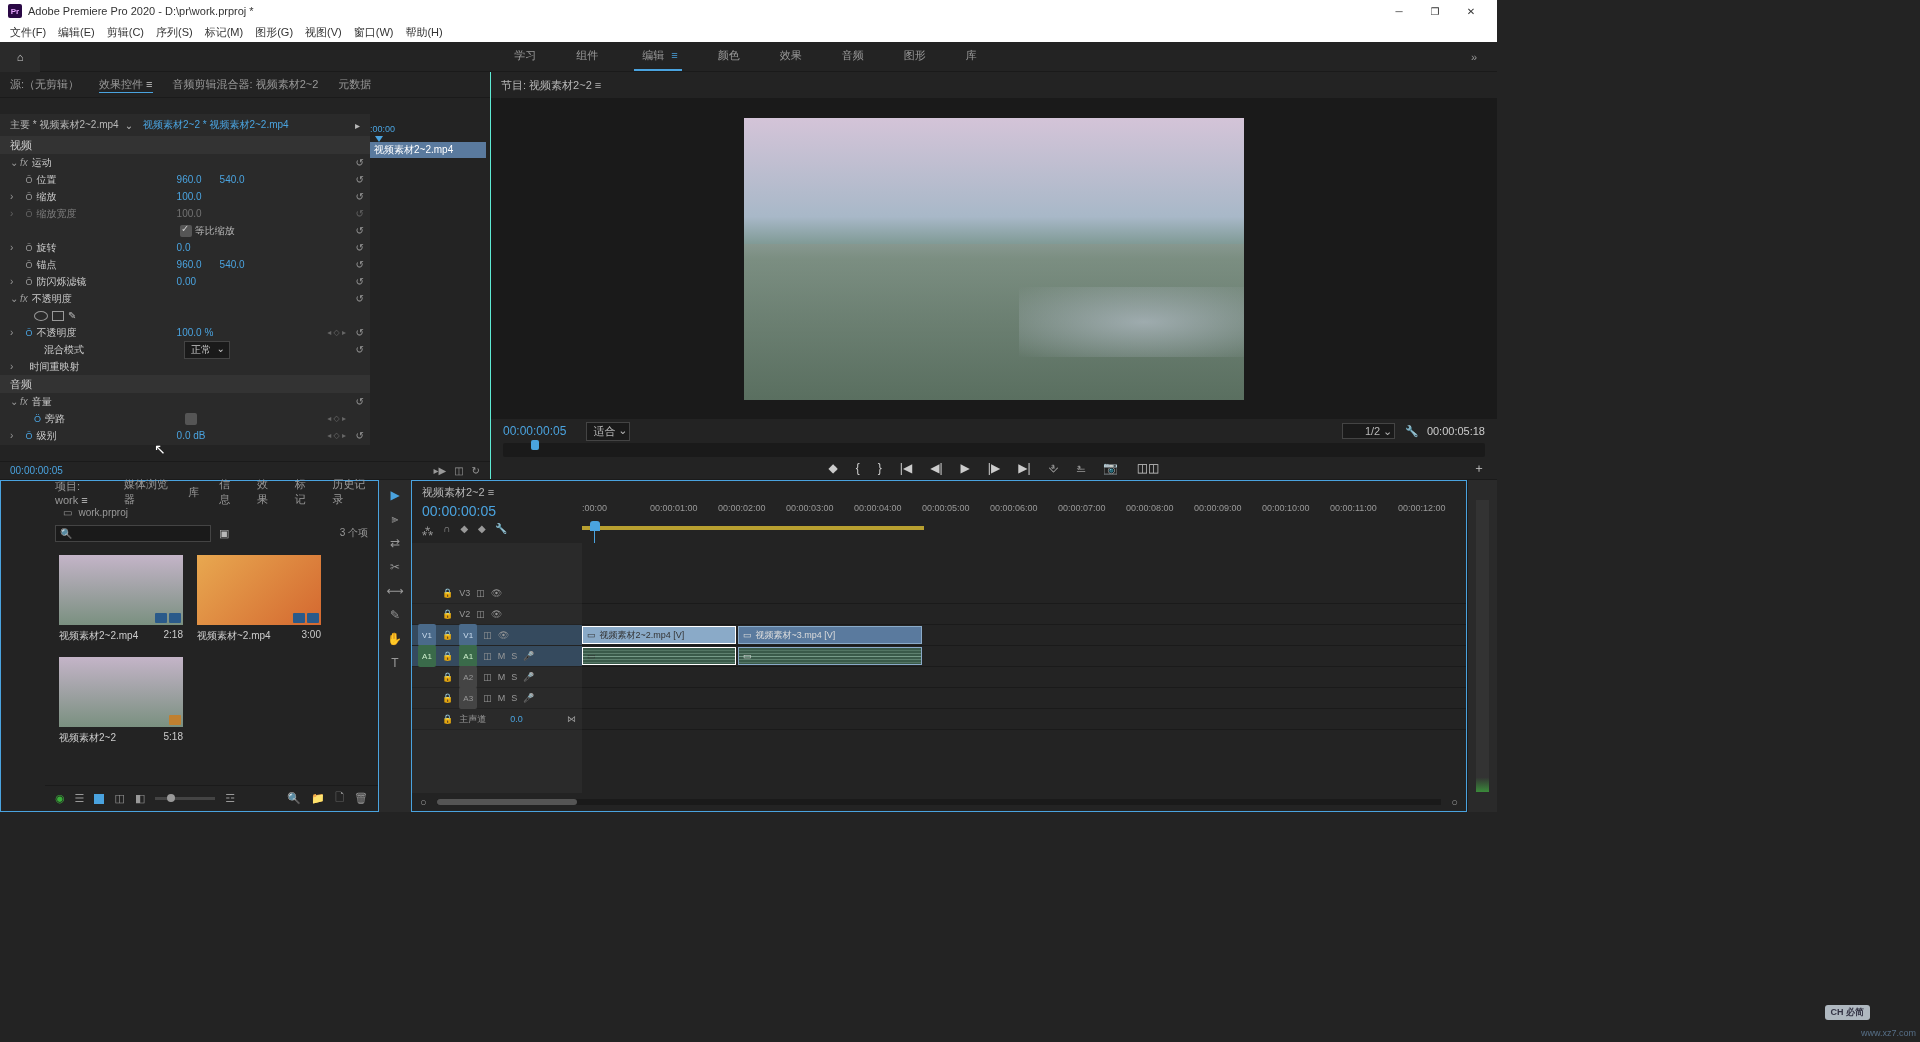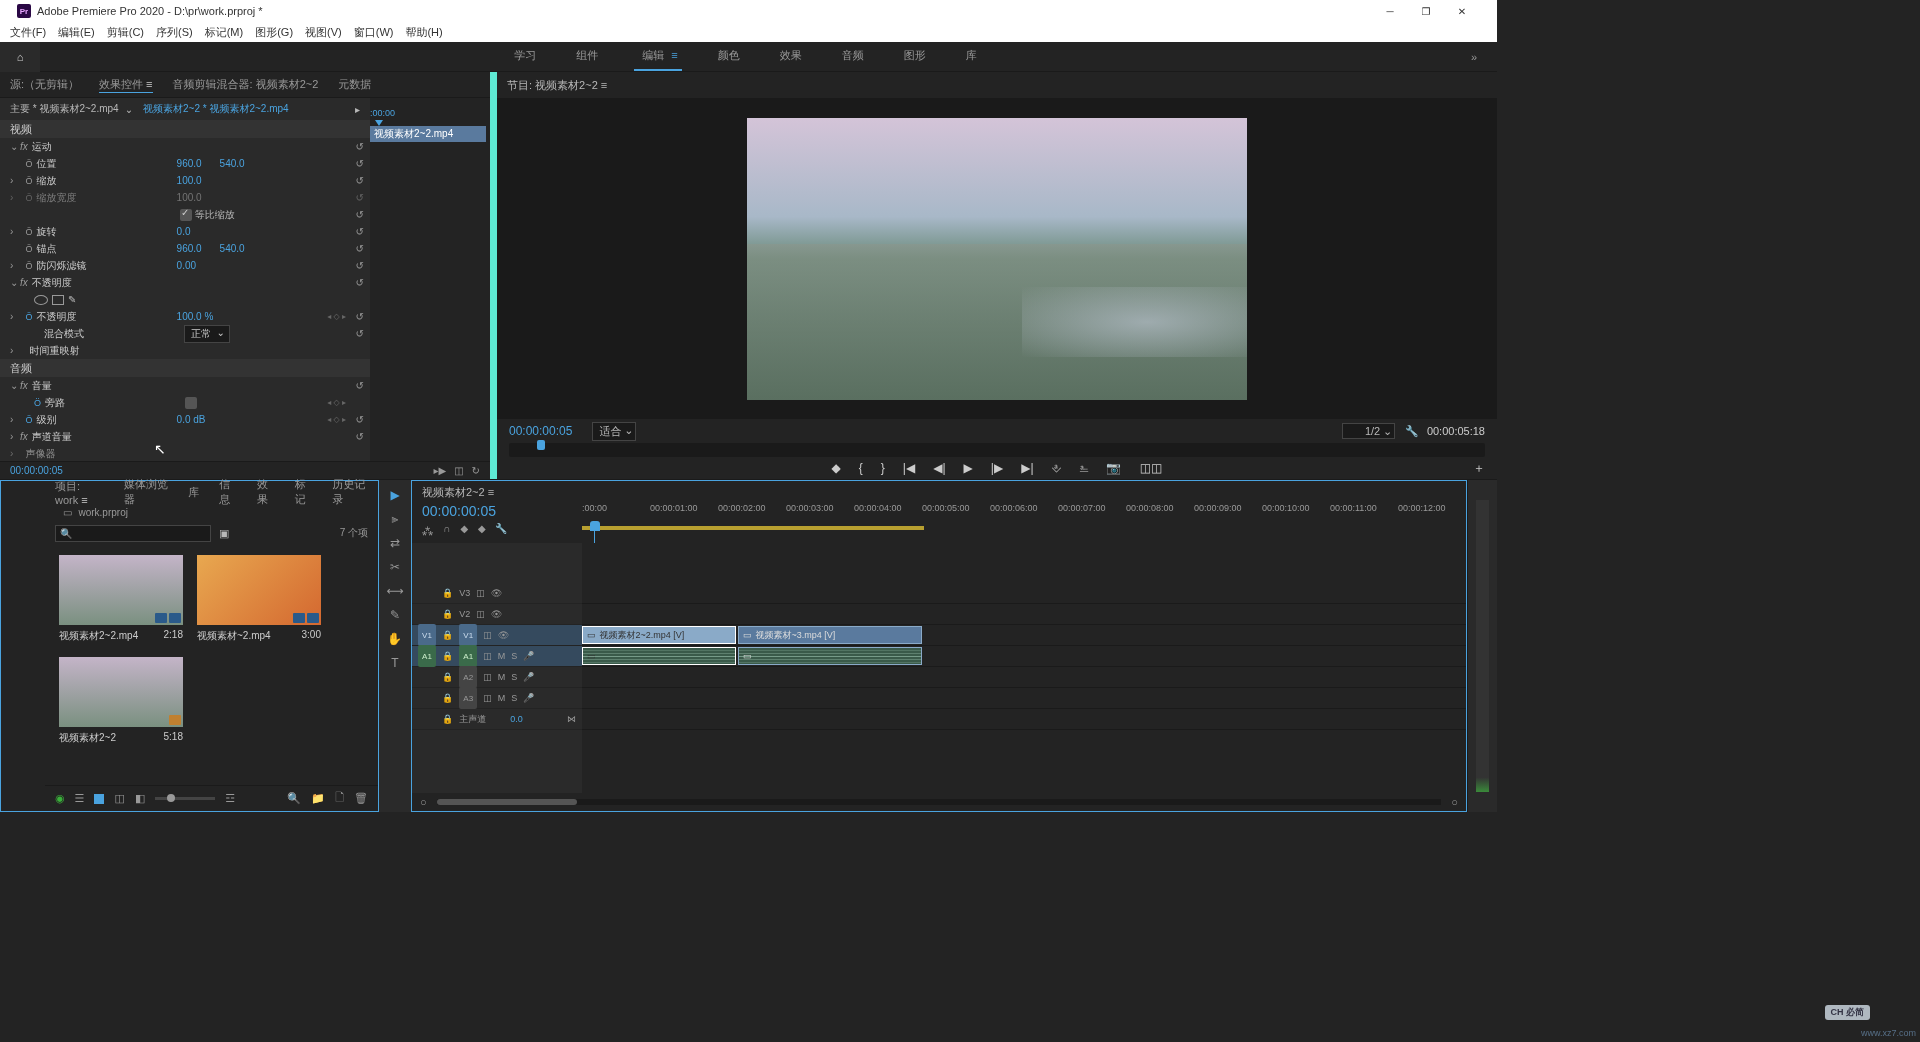--- a/index.html
+++ b/index.html
@@ -1,39 +1,39 @@
 <!DOCTYPE html>
 <html><head>
 <meta charset="utf-8">
 <style>
 * { margin: 0; padding: 0; box-sizing: border-box; font-family: "Microsoft YaHei", sans-serif; }
 body { background: #232323; color: #b8b8b8; font-size: 11px; overflow: hidden; width: 1497px; height: 812px; }
 
 
-.titlebar { background: #fff; height: 22px; display: flex; align-items: center; padding: 0 17px; color: #333; }
+.titlebar { background: #fff; height: 22px; display: flex; align-items: center; padding: 0 8px; color: #333; }
 .titlebar .pr-icon { width: 14px; height: 14px; background: #2a0845; border-radius: 2px; display: inline-flex; align-items: center; justify-content: center; color: #e8a5ff; font-size: 8px; font-weight: bold; margin-right: 6px; }
 .titlebar .title { flex: 1; font-size: 11px; }
 .titlebar .winbtn { width: 36px; height: 22px; display: flex; align-items: center; justify-content: center; cursor: pointer; font-size: 10px; }
 
 
 .menubar { background: #fff; height: 20px; display: flex; align-items: center; padding: 0 4px; color: #333; font-size: 11px; }
 .menubar span { padding: 0 6px; cursor: pointer; }
 
 
 .workspace-row { background: #232323; height: 30px; display: flex; align-items: center; border-bottom: 1px solid #1a1a1a; }
 .home-btn { width: 40px; height: 30px; background: #2a2a2a; display: flex; align-items: center; justify-content: center; color: #ccc; cursor: pointer; }
 .workspace-tabs { flex: 1; display: flex; justify-content: center; gap: 32px; }
 .workspace-tabs span { padding: 6px 4px; cursor: pointer; color: #999; }
 .workspace-tabs span.active { color: #4aa3df; border-bottom: 2px solid #4aa3df; }
 .workspace-more { padding: 0 20px; color: #999; cursor: pointer; }
 
 
 .main { display: flex; height: 407px; }
-.left-panels { width: 490px; display: flex; flex-direction: column; }
-.right-panels { flex: 1; display: flex; flex-direction: column; border-left: 7px solid #5eead4; }
+.left-panels { width: 490px; display: flex; flex-direction: column; gap: 16px; }
+.right-panels { flex: 1; display: flex; flex-direction: column; border-left: 1px solid #5eead4; }
 
 
 .panel-tabs { height: 26px; display: flex; align-items: center; background: #232323; padding: 0 10px; gap: 20px; border-bottom: 1px solid #1a1a1a; }
 .panel-tabs span { cursor: pointer; color: #999; font-size: 11px; }
 .panel-tabs span.active { color: #ccc; border-bottom: 1px solid #4aa3df; }
 
 
 .effect-controls { flex: 1; display: flex; background: #232323; overflow: hidden; position: relative; }
 .effect-left { width: 370px; background: #2a2a2a; overflow-y: auto; }
 .effect-right { flex: 1; background: #232323; position: relative; }
@@ -345,21 +345,21 @@
       <span>标记</span>
       <span>历史记录</span>
     </div>
     <div class="project-sub">
         <span>▭</span>
         <span>work.prproj</span>
       </div>
     <div class="project-search">
       <input type="text" placeholder="🔍" style="">
       <span>▣</span>
-      <span class="count">7 个项</span>
+      <span class="count">3 个项</span>
     </div>
     <div class="project-grid">
       <div class="project-item">
         <div class="project-thumb">
             <div class="badges">
               <span class="badge"></span>
               <span class="badge"></span>
             </div>
           </div>
         <div class="project-meta">

